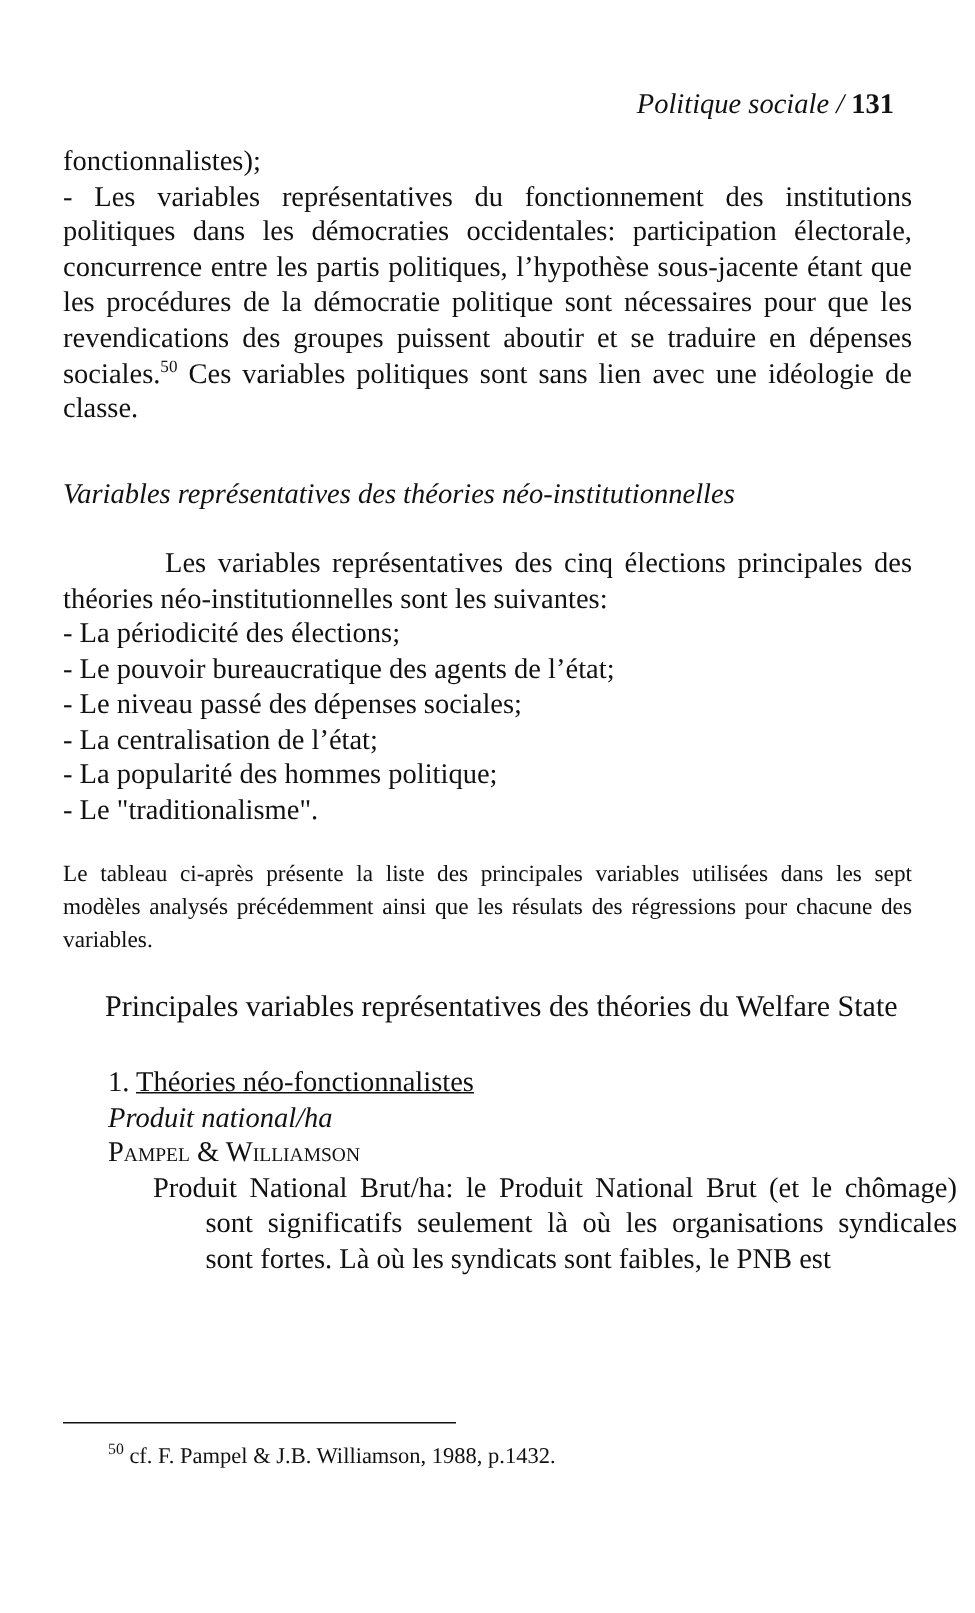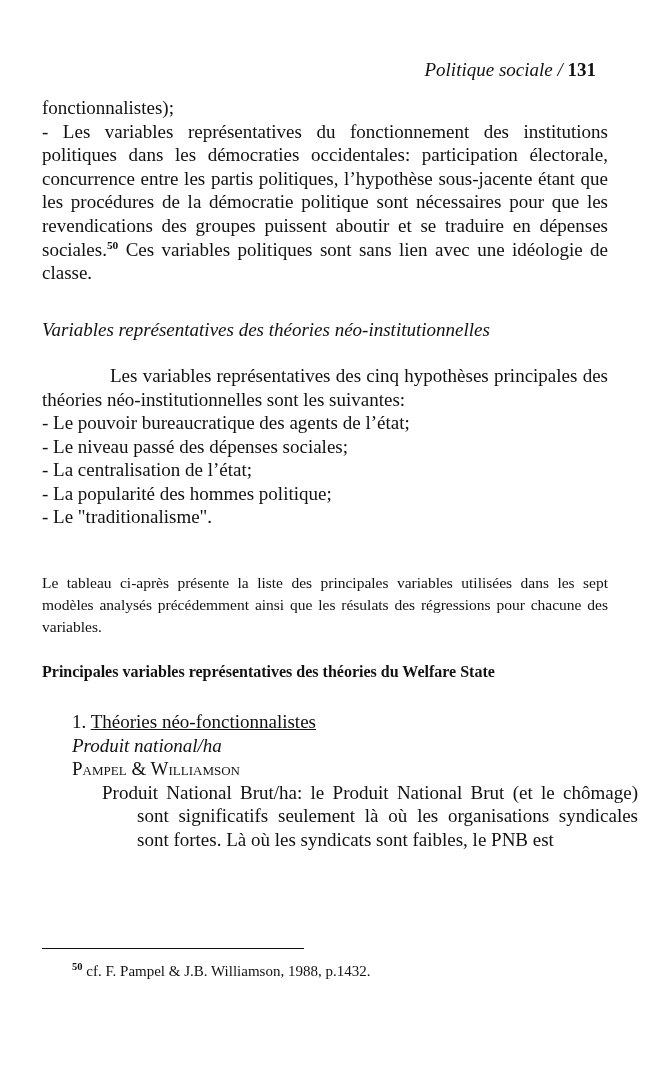--- a/index.html
+++ b/index.html
@@ -19,51 +19,52 @@
 
   .block { position: absolute; left: 0; width: 566px; font-size: 19px; line-height: 23.6px; }
   .justify { text-align: justify; text-align-last: left; }
   .p-top { top: 96px; }
   .sub-italic { top: 318px; font-style: italic; }
   .p-neo { top: 364px; }
   .p-neo .indent { display: inline-block; width: 68px; }
   .list { top: 411px; }
   .list div { white-space: nowrap; }
   .p-small { top: 572px; font-size: 15.5px; line-height: 22px; }
-  .h-bold { top: 660px; font-weight: bold; font-size: 16px; white-space: nowrap; }
+  .h-bold { top: 660px; font-weight: normal; font-size: 20px; white-space: nowrap; margin-left: 28px; }
   .section { top: 710px; margin-left: 30px; }
   .section .under { text-decoration: underline; }
   .section .ital { font-style: italic; }
   .section .sc { font-variant: small-caps; }
   .section .entry { padding-left: 30px; text-indent: 0; }
   .section .entry .hang { display: block; padding-left: 35px; text-indent: -35px; }
   .fn-rule { position: absolute; left: 0; top: 948px; width: 262px; height: 0; border-top: 1.5px solid #111; }
   .footnote { position: absolute; left: 30px; top: 962px; font-size: 15px; line-height: 18px; white-space: nowrap; }
-  sup { font-size: 60%; line-height: 0; vertical-align: super; font-weight: bold; }
+  sup { font-size: 60%; line-height: 0; vertical-align: super; }
   .footnote sup { font-size: 70%; }
 </style>
 </head>
 <body>
 
 <div class="page">
 
   <div class="running-head">
     <span class="rh-title">Politique sociale</span><span class="rh-sep"> / </span><span class="rh-num">131</span>
   </div>
 
   <div class="block justify p-top">
     <div>fonctionnalistes);</div>
     <div><span>- Les variables représentatives du fonctionnement des institutions politiques dans les démocraties occidentales: participation électorale, concurrence entre les partis politiques, l’hypothèse sous-jacente étant que les procédures de la démocratie politique sont nécessaires pour que les revendications des groupes puissent aboutir et se traduire en dépenses sociales.</span><sup>50</sup><span> Ces variables politiques sont sans lien avec une idéologie de classe.</span></div>
   </div>
 
   <div class="block sub-italic">Variables représentatives des théories néo-institutionnelles</div>
 
-  <div class="block justify p-neo"><span class="indent"></span><span>Les variables représentatives des cinq hypothèses principales des théories néo-institutionnelles sont les suivantes:</span></div>
+  <div class="block justify p-neo"><span class="indent"></span><span>Les variables représentatives des cinq élections principales des théories néo-institutionnelles sont les suivantes:</span></div>
 
   <div class="block list">
+    <div>- La périodicité des élections;</div>
     <div>- Le pouvoir bureaucratique des agents de l’état;</div>
     <div>- Le niveau passé des dépenses sociales;</div>
     <div>- La centralisation de l’état;</div>
     <div>- La popularité des hommes politique;</div>
     <div>- Le "traditionalisme".</div>
   </div>
 
   <div class="block justify p-small">Le tableau ci-après présente la liste des principales variables utilisées dans les sept modèles analysés précédemment ainsi que les résulats des régressions pour chacune des variables.</div>
 
   <div class="block h-bold">Principales variables représentatives des théories du Welfare State</div>

